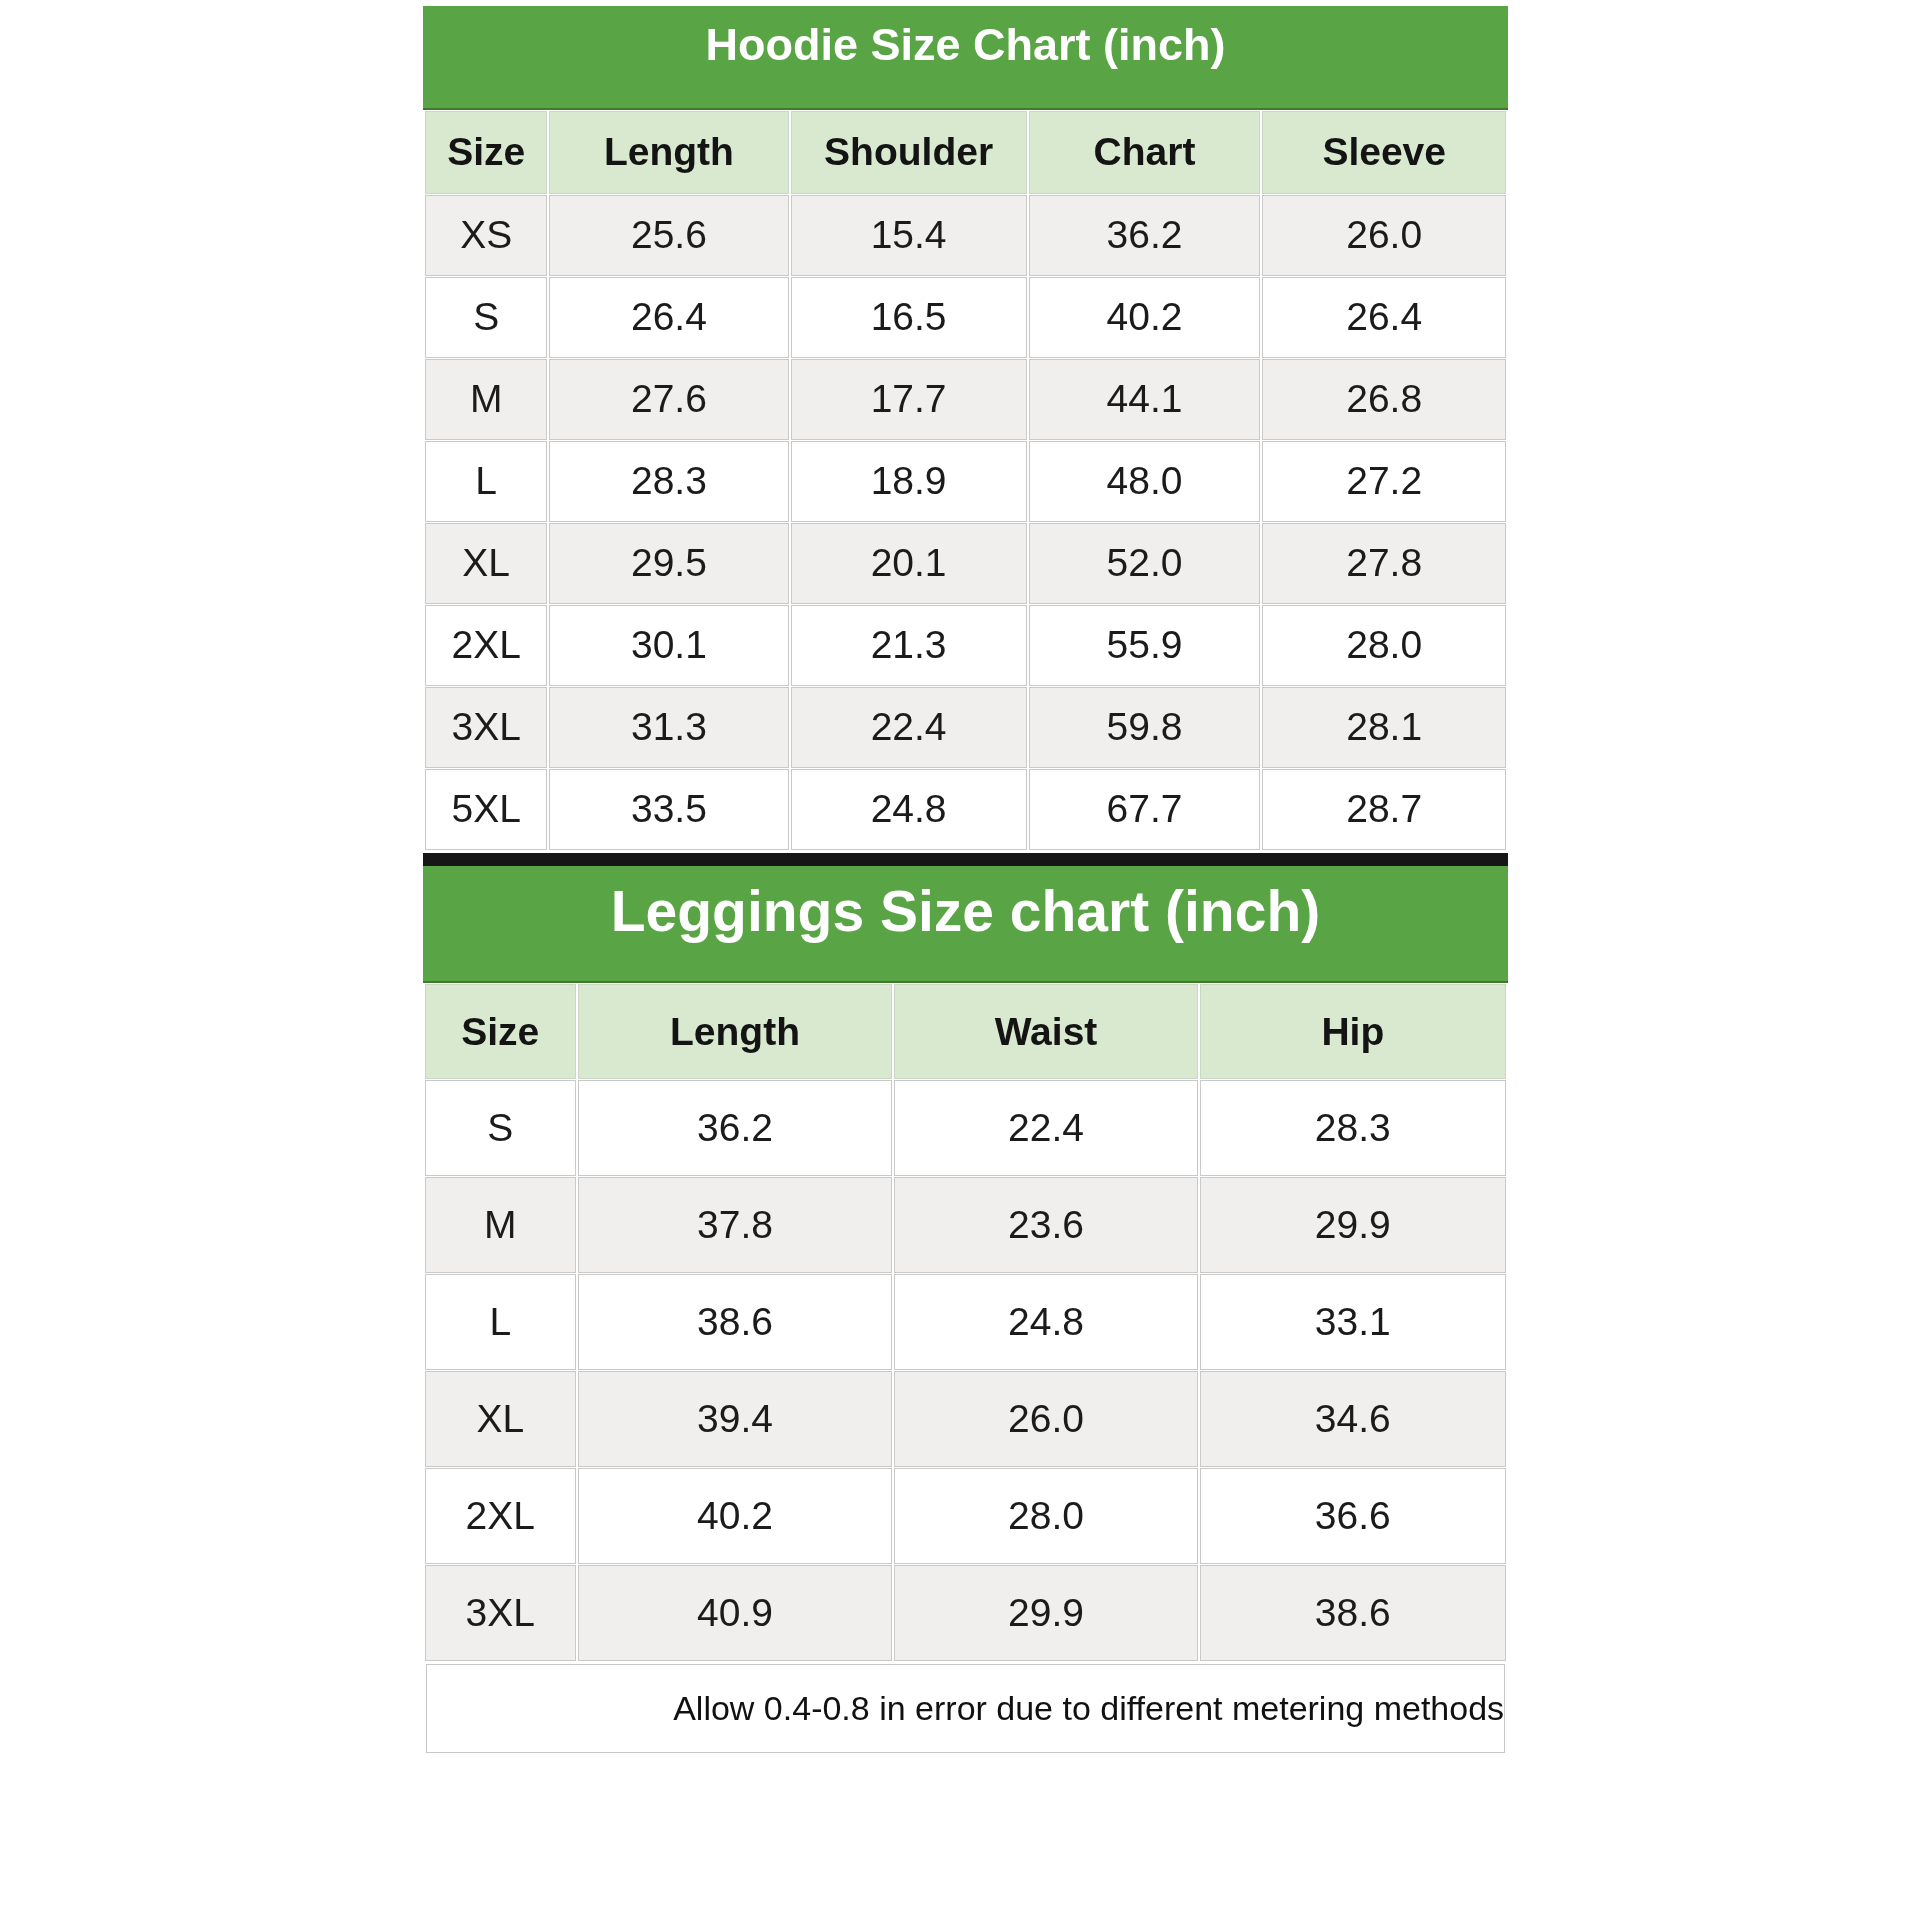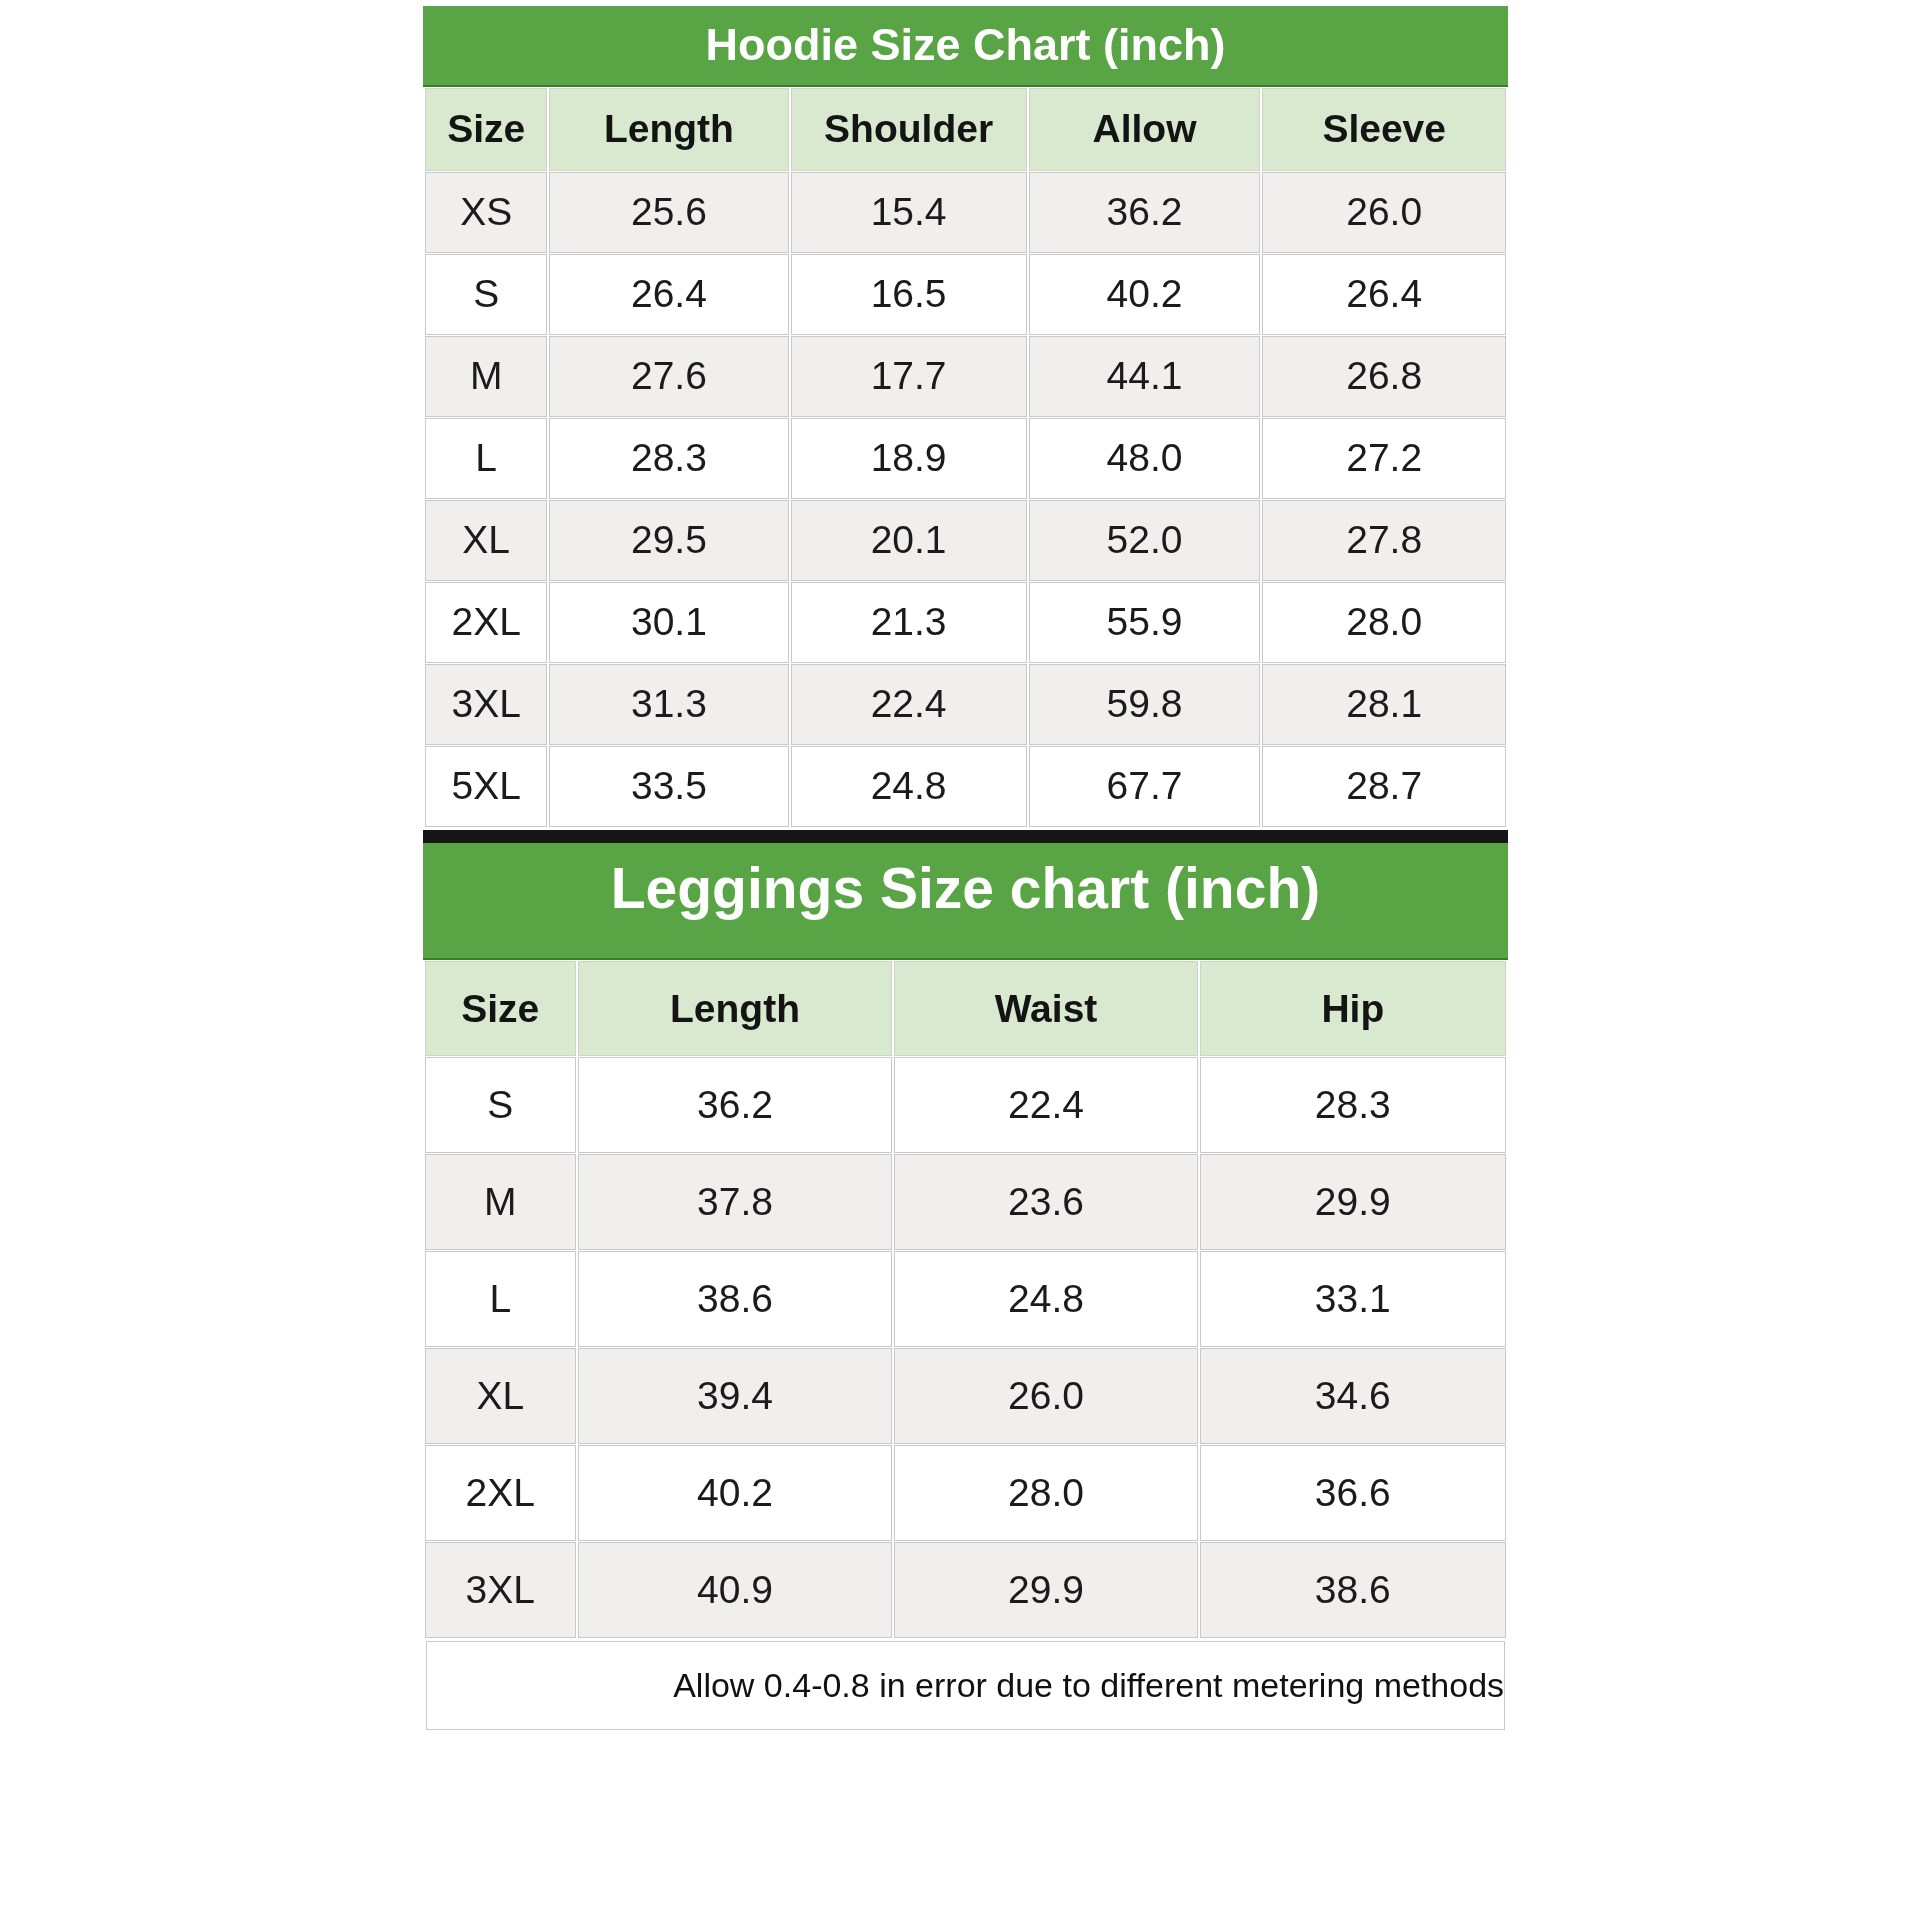--- a/index.html
+++ b/index.html
@@ -19,21 +19,21 @@
     width:1931px;height:1931px;background:#ffffff;
     font-family:"Liberation Sans", sans-serif;color:var(--text-dark);
   }
   .page{width:1085px;margin:0 auto;padding-top:5.8px;}
   .banner{
     background:var(--banner-green);
     border-bottom:2.9px solid var(--banner-edge);
     color:var(--banner-text);
     font-weight:bold;text-align:center;
   }
-  .banner.hoodie-banner{height:81px;line-height:78px;font-size:45px;}
+  .banner.hoodie-banner{height:104px;line-height:78px;font-size:45px;}
   .banner.leggings-banner{height:117px;line-height:90px;font-size:57px;}
   table.size-table{
     width:100%;
     border-collapse:separate;
     border-spacing:2.9px 1.9px;
     background:#ffffff;
     table-layout:fixed;
   }
   table.size-table th{
     background:var(--header-green);
@@ -81,21 +81,21 @@
           <col class="c1">
           <col class="c2">
           <col class="c3">
           <col class="c4">
         </colgroup>
       <thead>
         <tr>
             <th>Size</th>
             <th>Length</th>
             <th>Shoulder</th>
-            <th>Allow</th>
+            <th>Chart</th>
             <th>Sleeve</th>
           </tr>
       </thead>
       <tbody>
           <tr>
             <td>XS</td>
             <td>25.6</td>
             <td>15.4</td>
             <td>36.2</td>
             <td>26.0</td>

